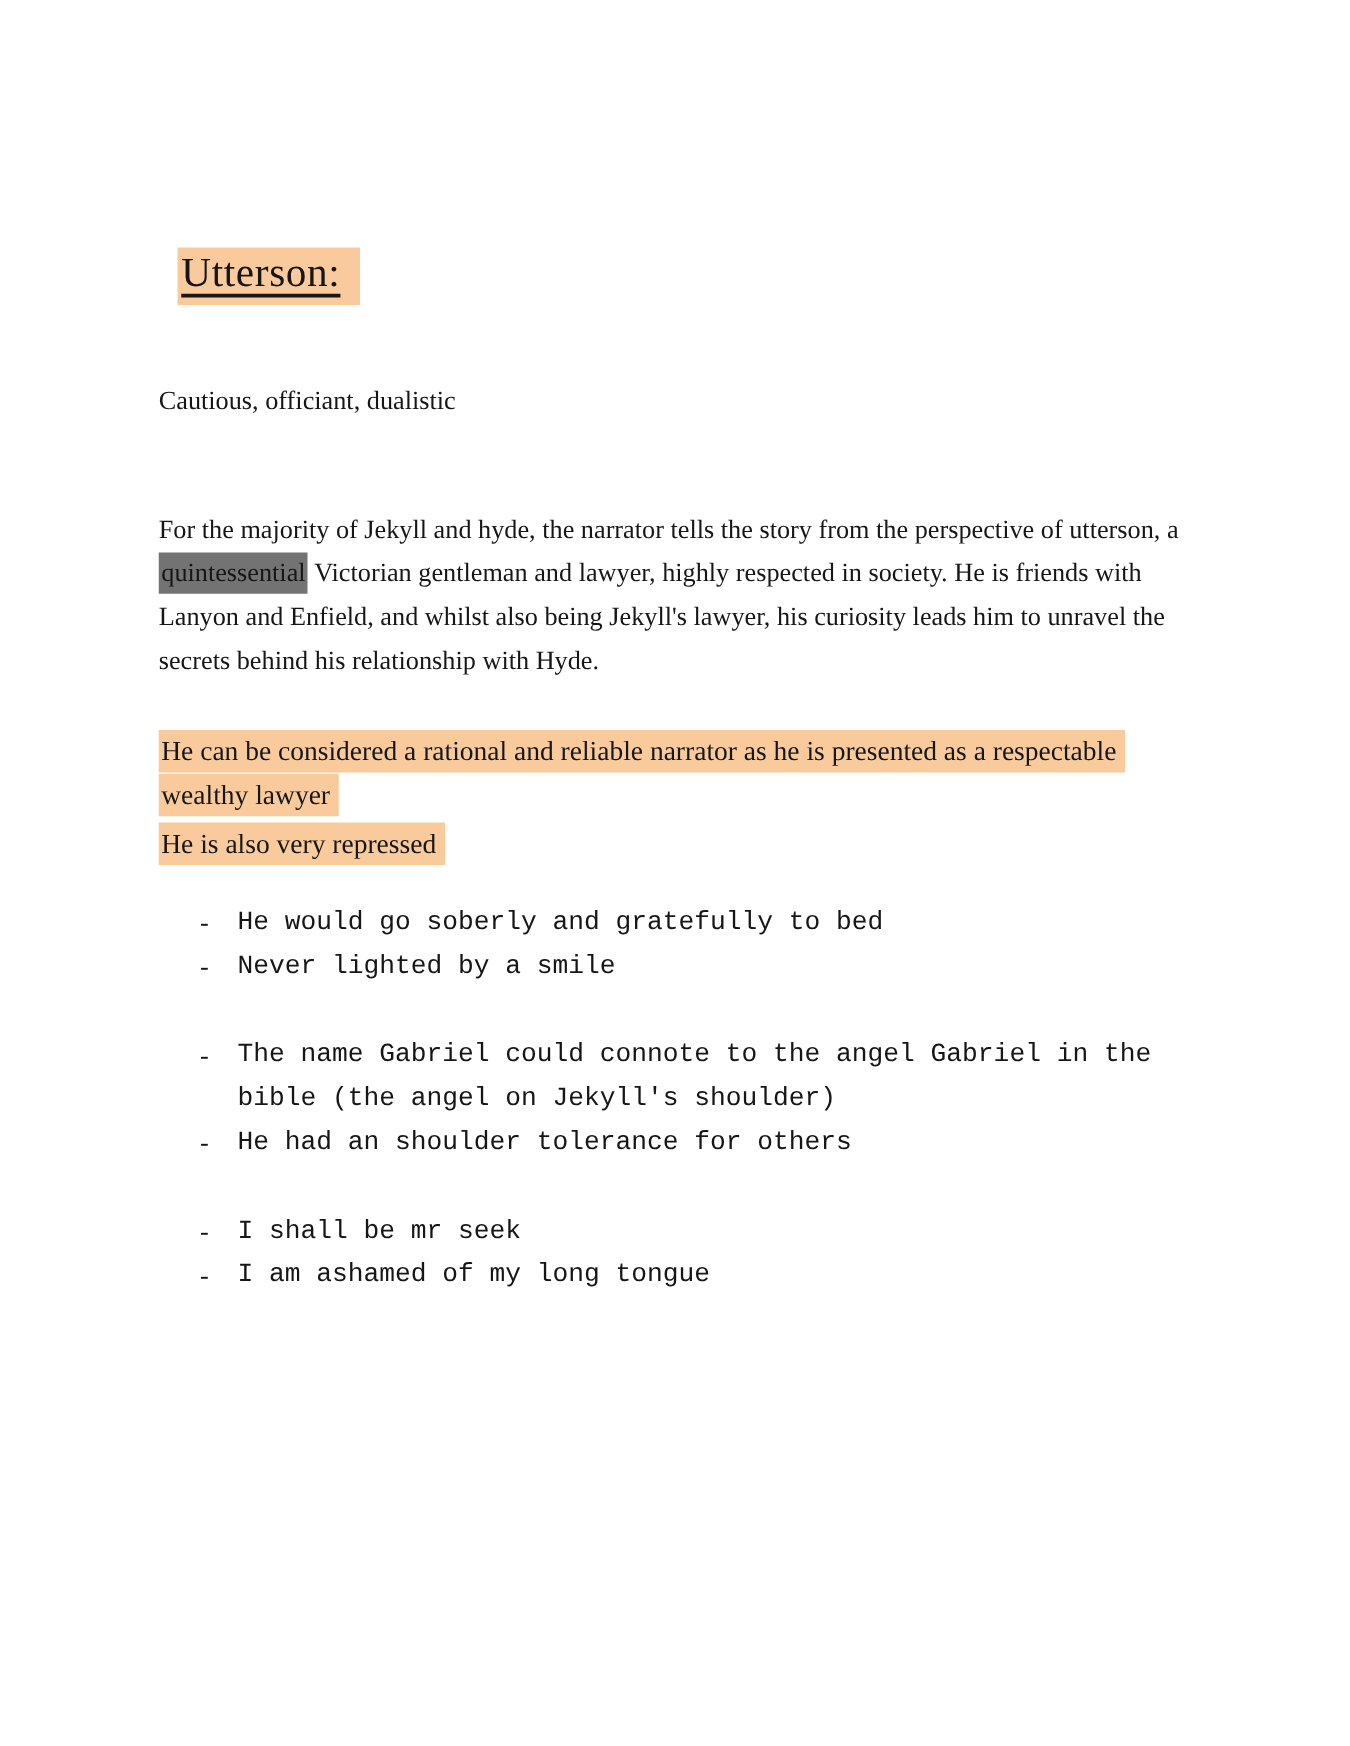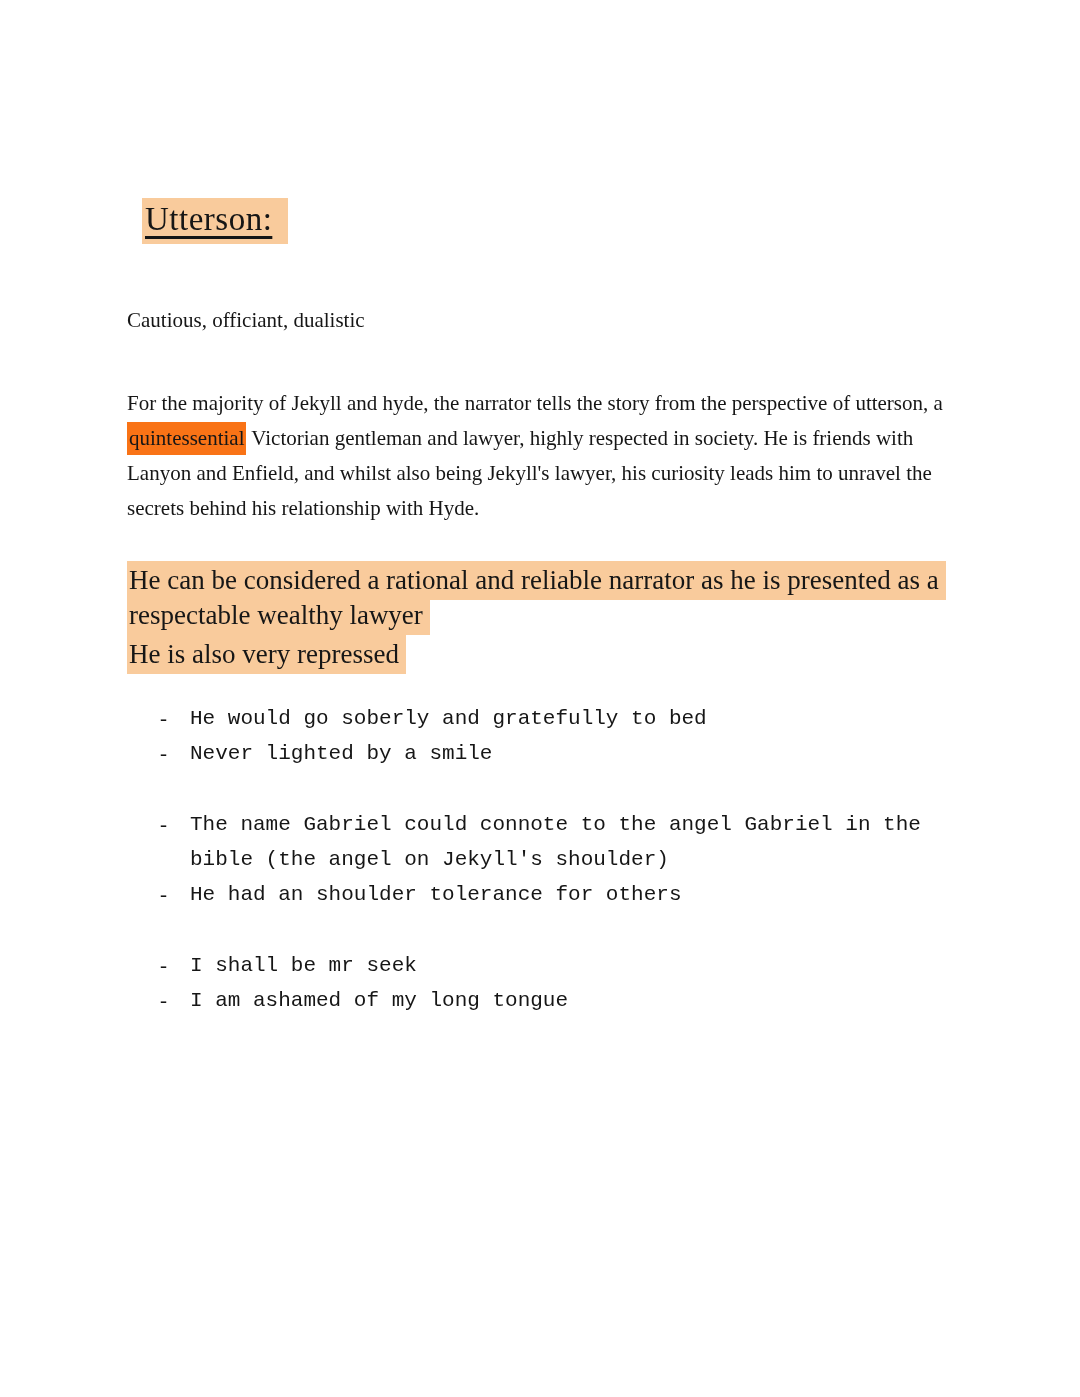--- a/index.html
+++ b/index.html
@@ -33,38 +33,38 @@
     color: #161616;
     padding: 3px 16px 7px 3px;
     text-decoration: underline;
     text-decoration-thickness: 3px;
     text-underline-offset: 6px;
     text-decoration-color: #161616;
   }
   p.subtitle {
     font-size: 21px;
     line-height: 35px;
-    margin: 0 0 48px 0;
+    margin: 0 0 68px 0;
     font-family: Liberation Serif, serif;
   }
   p.intro {
     font-size: 21px;
     line-height: 35px;
     margin: 0 0 37px 0;
   }
   mark.hl-inline {
-    background: #f97316;
+    background: #737373;
     color: #161616;
     padding: 4px 2px 5px 2px;
   }
   section.notes-section {
     margin: 0 0 36px 0;
   }
   p.hl-para {
-    font-size: 27px;
+    font-size: 22px;
     line-height: 35px;
     margin: 0 0 4px 0;
   }
   p.hl-para mark {
     background: #f9cb9c;
     color: #161616;
     padding: 4px 7px 5px 2px;
     -webkit-box-decoration-break: clone;
     box-decoration-break: clone;
   }

